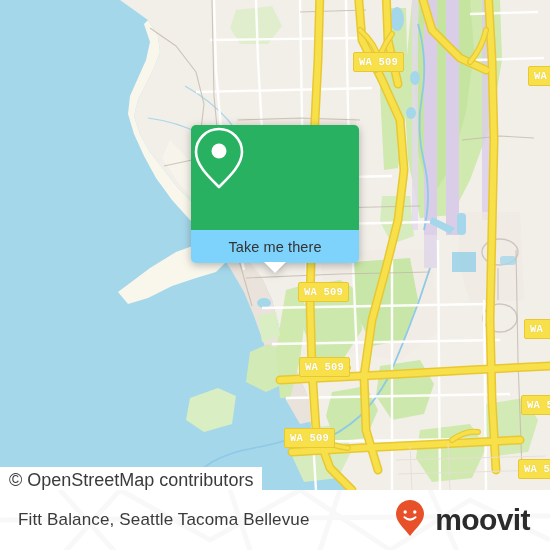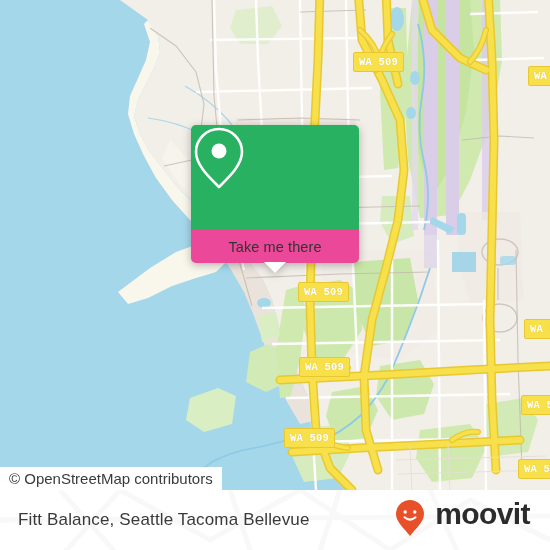--- a/index.html
+++ b/index.html
@@ -41,21 +41,21 @@
   }
   #popup-head{
     background:#28b161;
     height:105px;
     border-radius:5px 5px 0 0;
     display:flex;align-items:center;justify-content:center;
   }
   #popup-head svg{display:block;}
   #popup-foot{
     position:relative;
-    background:#ec4899;
+    background:#7dd3fc;
     height:33px;
     border-radius:0 0 5px 5px;
     display:flex;align-items:center;justify-content:center;
   }
   #popup-foot .lbl{
     color:#333333;
     font-size:14.5px;
     letter-spacing:.1px;
   }
   #popup-tail{
@@ -66,21 +66,21 @@
     border-left:11px solid transparent;
     border-right:11px solid transparent;
     border-top:11px solid #ffffff;
   }
 
   
   #attrib{
     position:absolute;left:0;top:467px;
     background:#ffffff;
     color:#3b3b3b;
-    font-size:15px;
+    font-size:18px;
     padding:4px 9px 5px 9px;
     line-height:1;
     white-space:nowrap;
   }
 
   
   #footer{
     position:absolute;left:0;top:490px;width:550px;height:76px;
     background:#ffffff;overflow:hidden;
   }
@@ -91,21 +91,21 @@
     display:flex;align-items:center;justify-content:space-between;
     padding:0 20px 0 18px;
     box-sizing:border-box;
   }
   #place-name{
     color:#3a3a3a;
     font-size:17px;
     letter-spacing:.15px;
     white-space:nowrap;
   }
-  #brand{display:flex;align-items:flex-start;gap:10px;}
+  #brand{display:flex;align-items:center;gap:10px;}
   #brand-word{
     color:#2b2b2b;
     font-size:30px;
     font-weight:bold;
     letter-spacing:-.6px;
     line-height:1;
   }
 </style>
 </head>
 <body>

